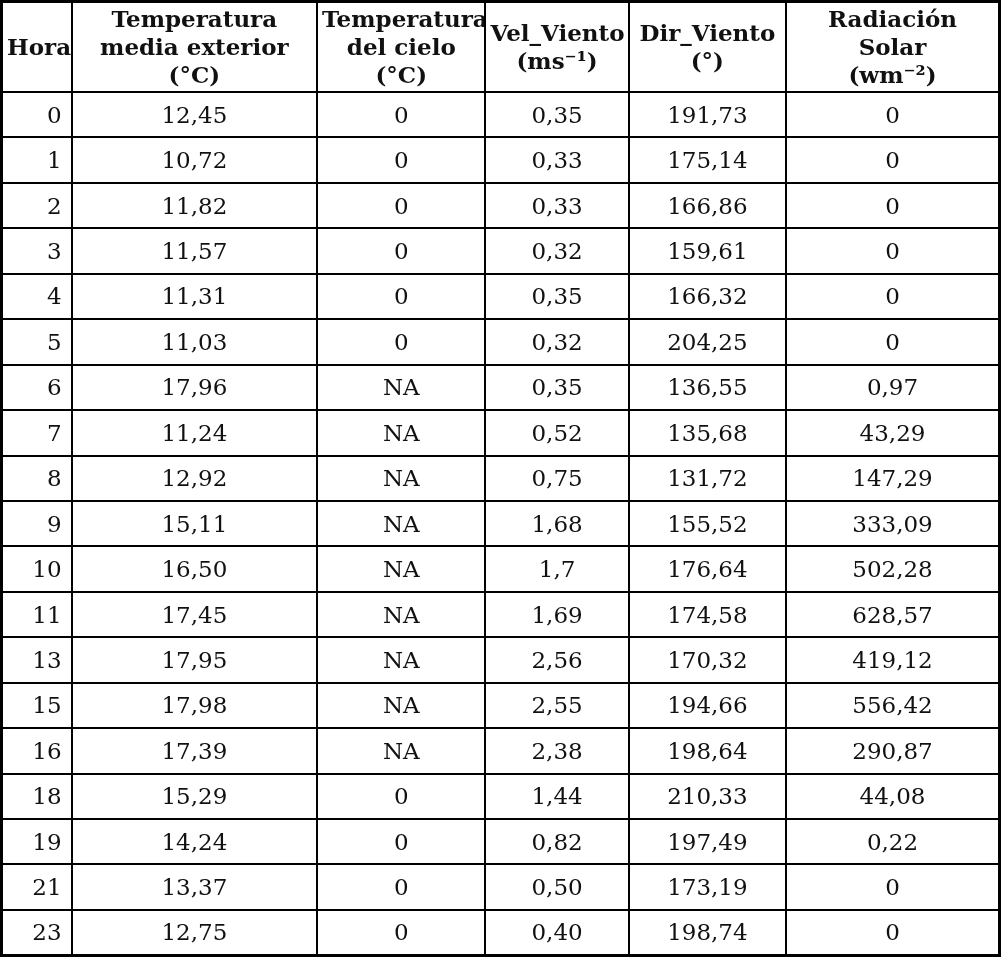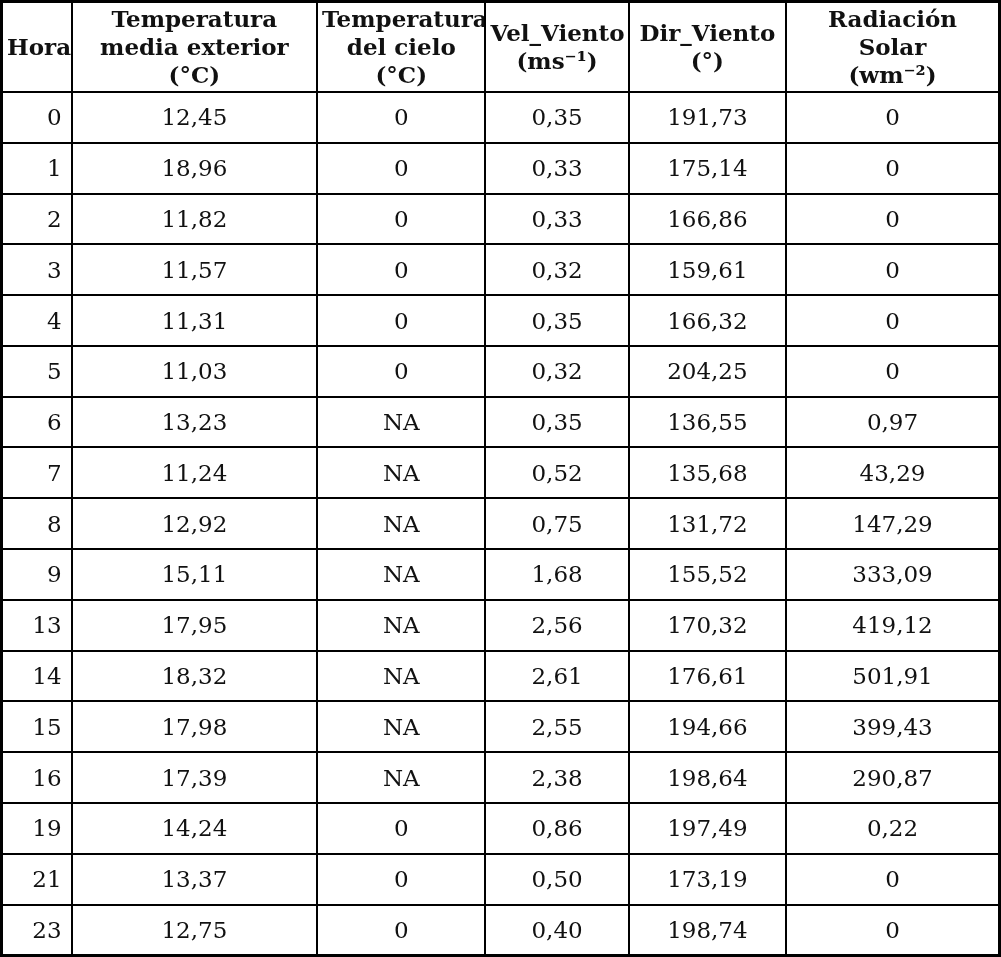--- a/index.html
+++ b/index.html
@@ -99,21 +99,21 @@
       <tr>
         <td class="col-hora">0</td>
         <td>12,45</td>
         <td>0</td>
         <td>0,35</td>
         <td>191,73</td>
         <td>0</td>
       </tr>
       <tr>
         <td class="col-hora">1</td>
-        <td>18,96</td>
+        <td>10,72</td>
         <td>0</td>
         <td>0,33</td>
         <td>175,14</td>
         <td>0</td>
       </tr>
       <tr>
         <td class="col-hora">2</td>
         <td>11,82</td>
         <td>0</td>
         <td>0,33</td>
@@ -139,21 +139,21 @@
       <tr>
         <td class="col-hora">5</td>
         <td>11,03</td>
         <td>0</td>
         <td>0,32</td>
         <td>204,25</td>
         <td>0</td>
       </tr>
       <tr>
         <td class="col-hora">6</td>
-        <td>13,23</td>
+        <td>17,96</td>
         <td>NA</td>
         <td>0,35</td>
         <td>136,55</td>
         <td>0,97</td>
       </tr>
       <tr>
         <td class="col-hora">7</td>
         <td>11,24</td>
         <td>NA</td>
         <td>0,52</td>
@@ -170,56 +170,72 @@
       </tr>
       <tr>
         <td class="col-hora">9</td>
         <td>15,11</td>
         <td>NA</td>
         <td>1,68</td>
         <td>155,52</td>
         <td>333,09</td>
       </tr>
       <tr>
+        <td class="col-hora">10</td>
+        <td>16,50</td>
+        <td>NA</td>
+        <td>1,7</td>
+        <td>176,64</td>
+        <td>502,28</td>
+      </tr>
+      <tr>
+        <td class="col-hora">11</td>
+        <td>17,45</td>
+        <td>NA</td>
+        <td>1,69</td>
+        <td>174,58</td>
+        <td>628,57</td>
+      </tr>
+      <tr>
         <td class="col-hora">13</td>
         <td>17,95</td>
         <td>NA</td>
         <td>2,56</td>
         <td>170,32</td>
         <td>419,12</td>
       </tr>
       <tr>
-        <td class="col-hora">14</td>
-        <td>18,32</td>
-        <td>NA</td>
-        <td>2,61</td>
-        <td>176,61</td>
-        <td>501,91</td>
-      </tr>
-      <tr>
         <td class="col-hora">15</td>
         <td>17,98</td>
         <td>NA</td>
         <td>2,55</td>
         <td>194,66</td>
-        <td>399,43</td>
+        <td>556,42</td>
       </tr>
       <tr>
         <td class="col-hora">16</td>
         <td>17,39</td>
         <td>NA</td>
         <td>2,38</td>
         <td>198,64</td>
         <td>290,87</td>
       </tr>
       <tr>
+        <td class="col-hora">18</td>
+        <td>15,29</td>
+        <td>0</td>
+        <td>1,44</td>
+        <td>210,33</td>
+        <td>44,08</td>
+      </tr>
+      <tr>
         <td class="col-hora">19</td>
         <td>14,24</td>
         <td>0</td>
-        <td>0,86</td>
+        <td>0,82</td>
         <td>197,49</td>
         <td>0,22</td>
       </tr>
       <tr>
         <td class="col-hora">21</td>
         <td>13,37</td>
         <td>0</td>
         <td>0,50</td>
         <td>173,19</td>
         <td>0</td>

